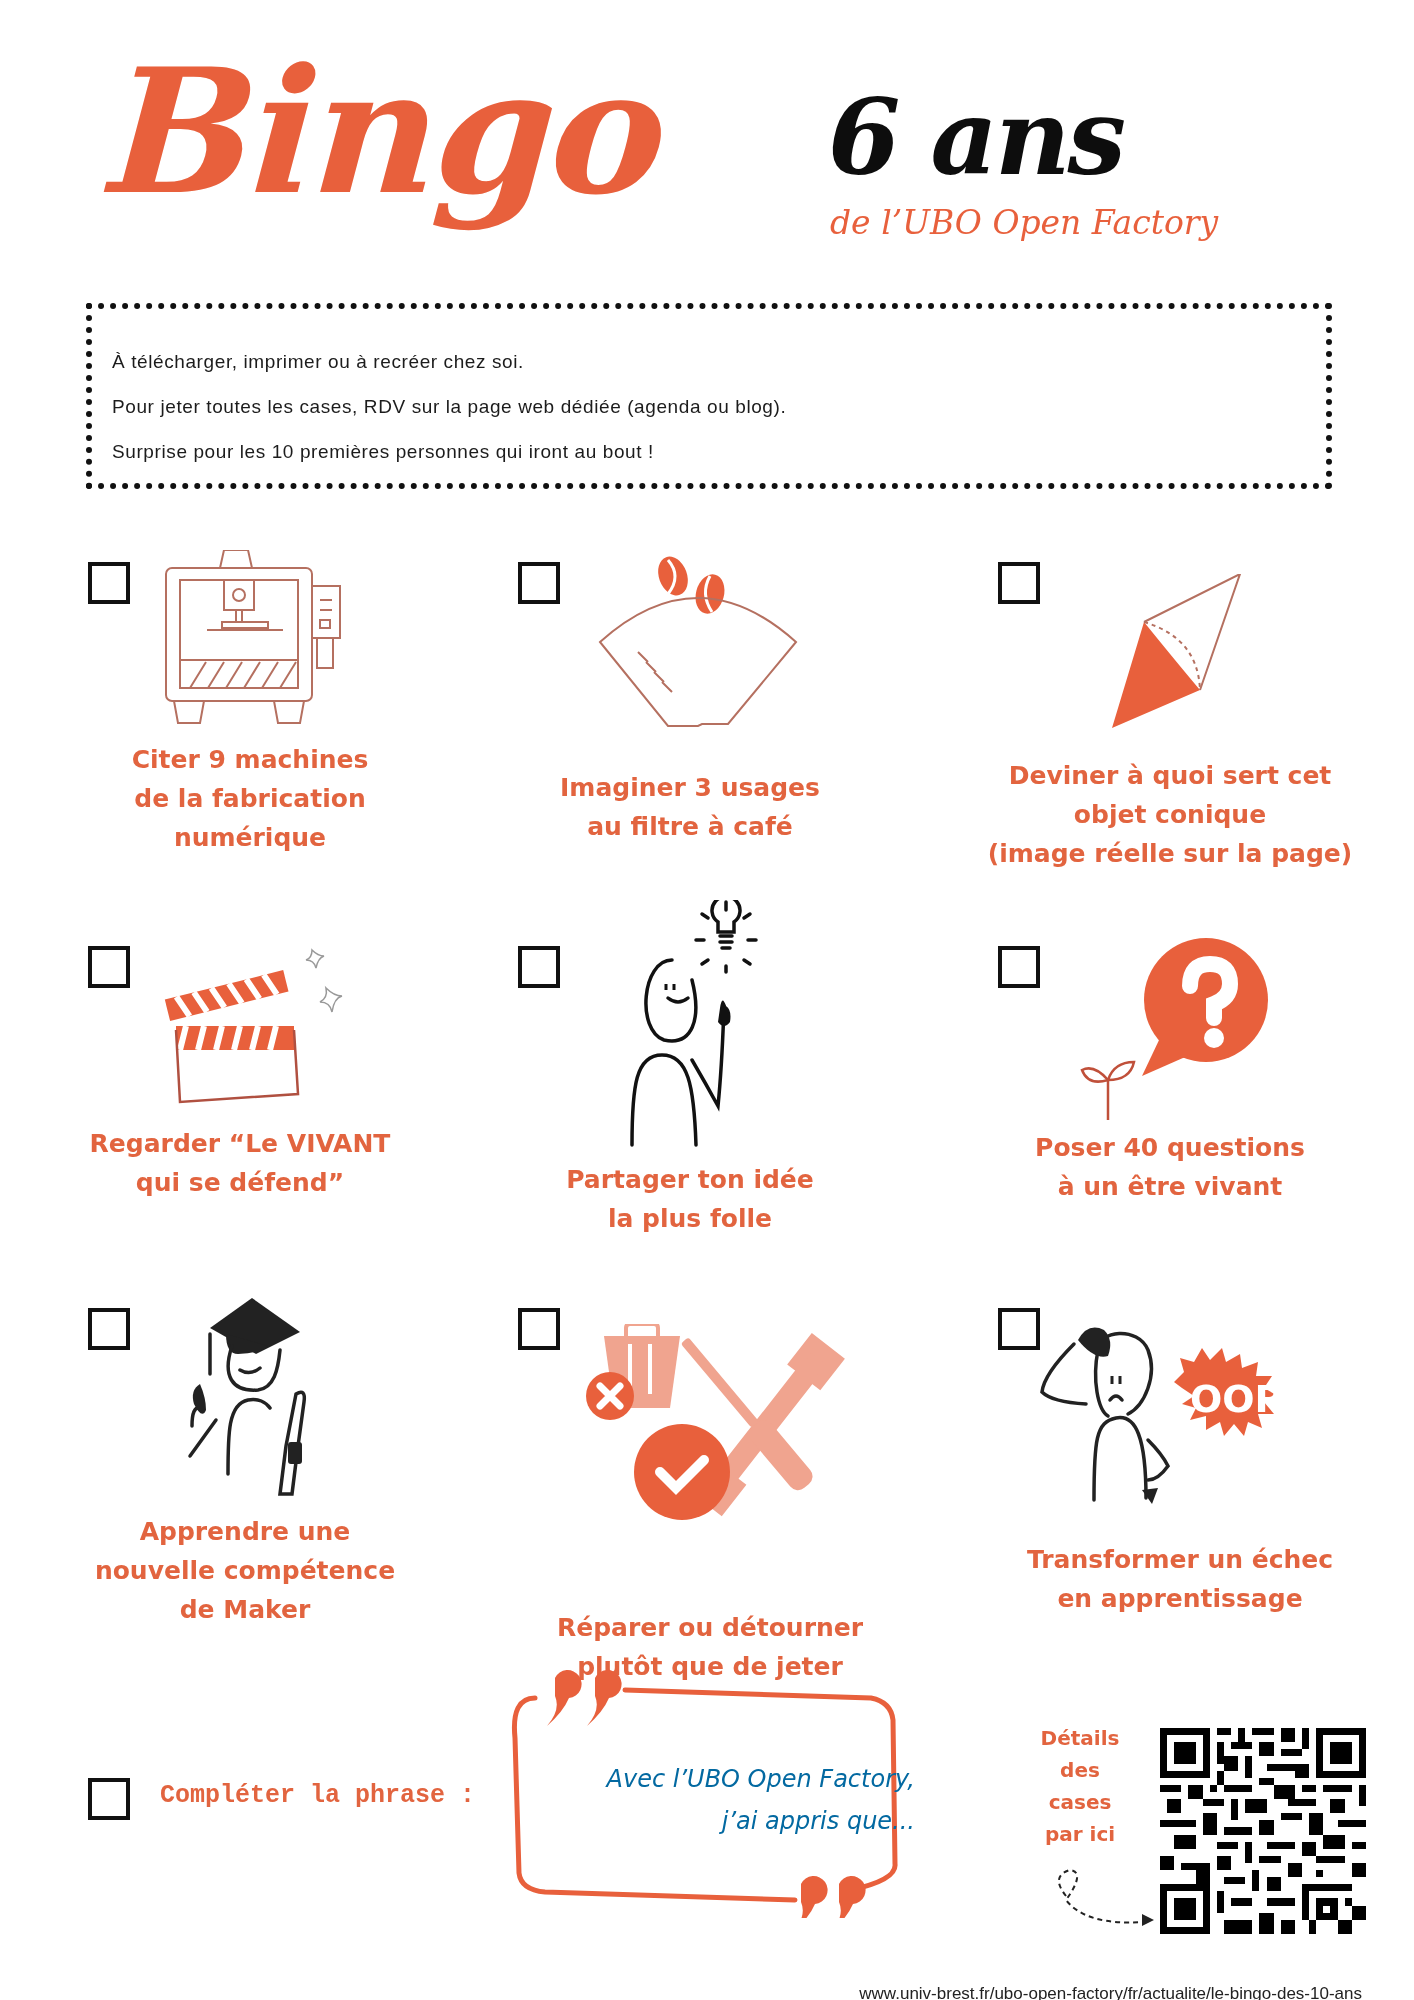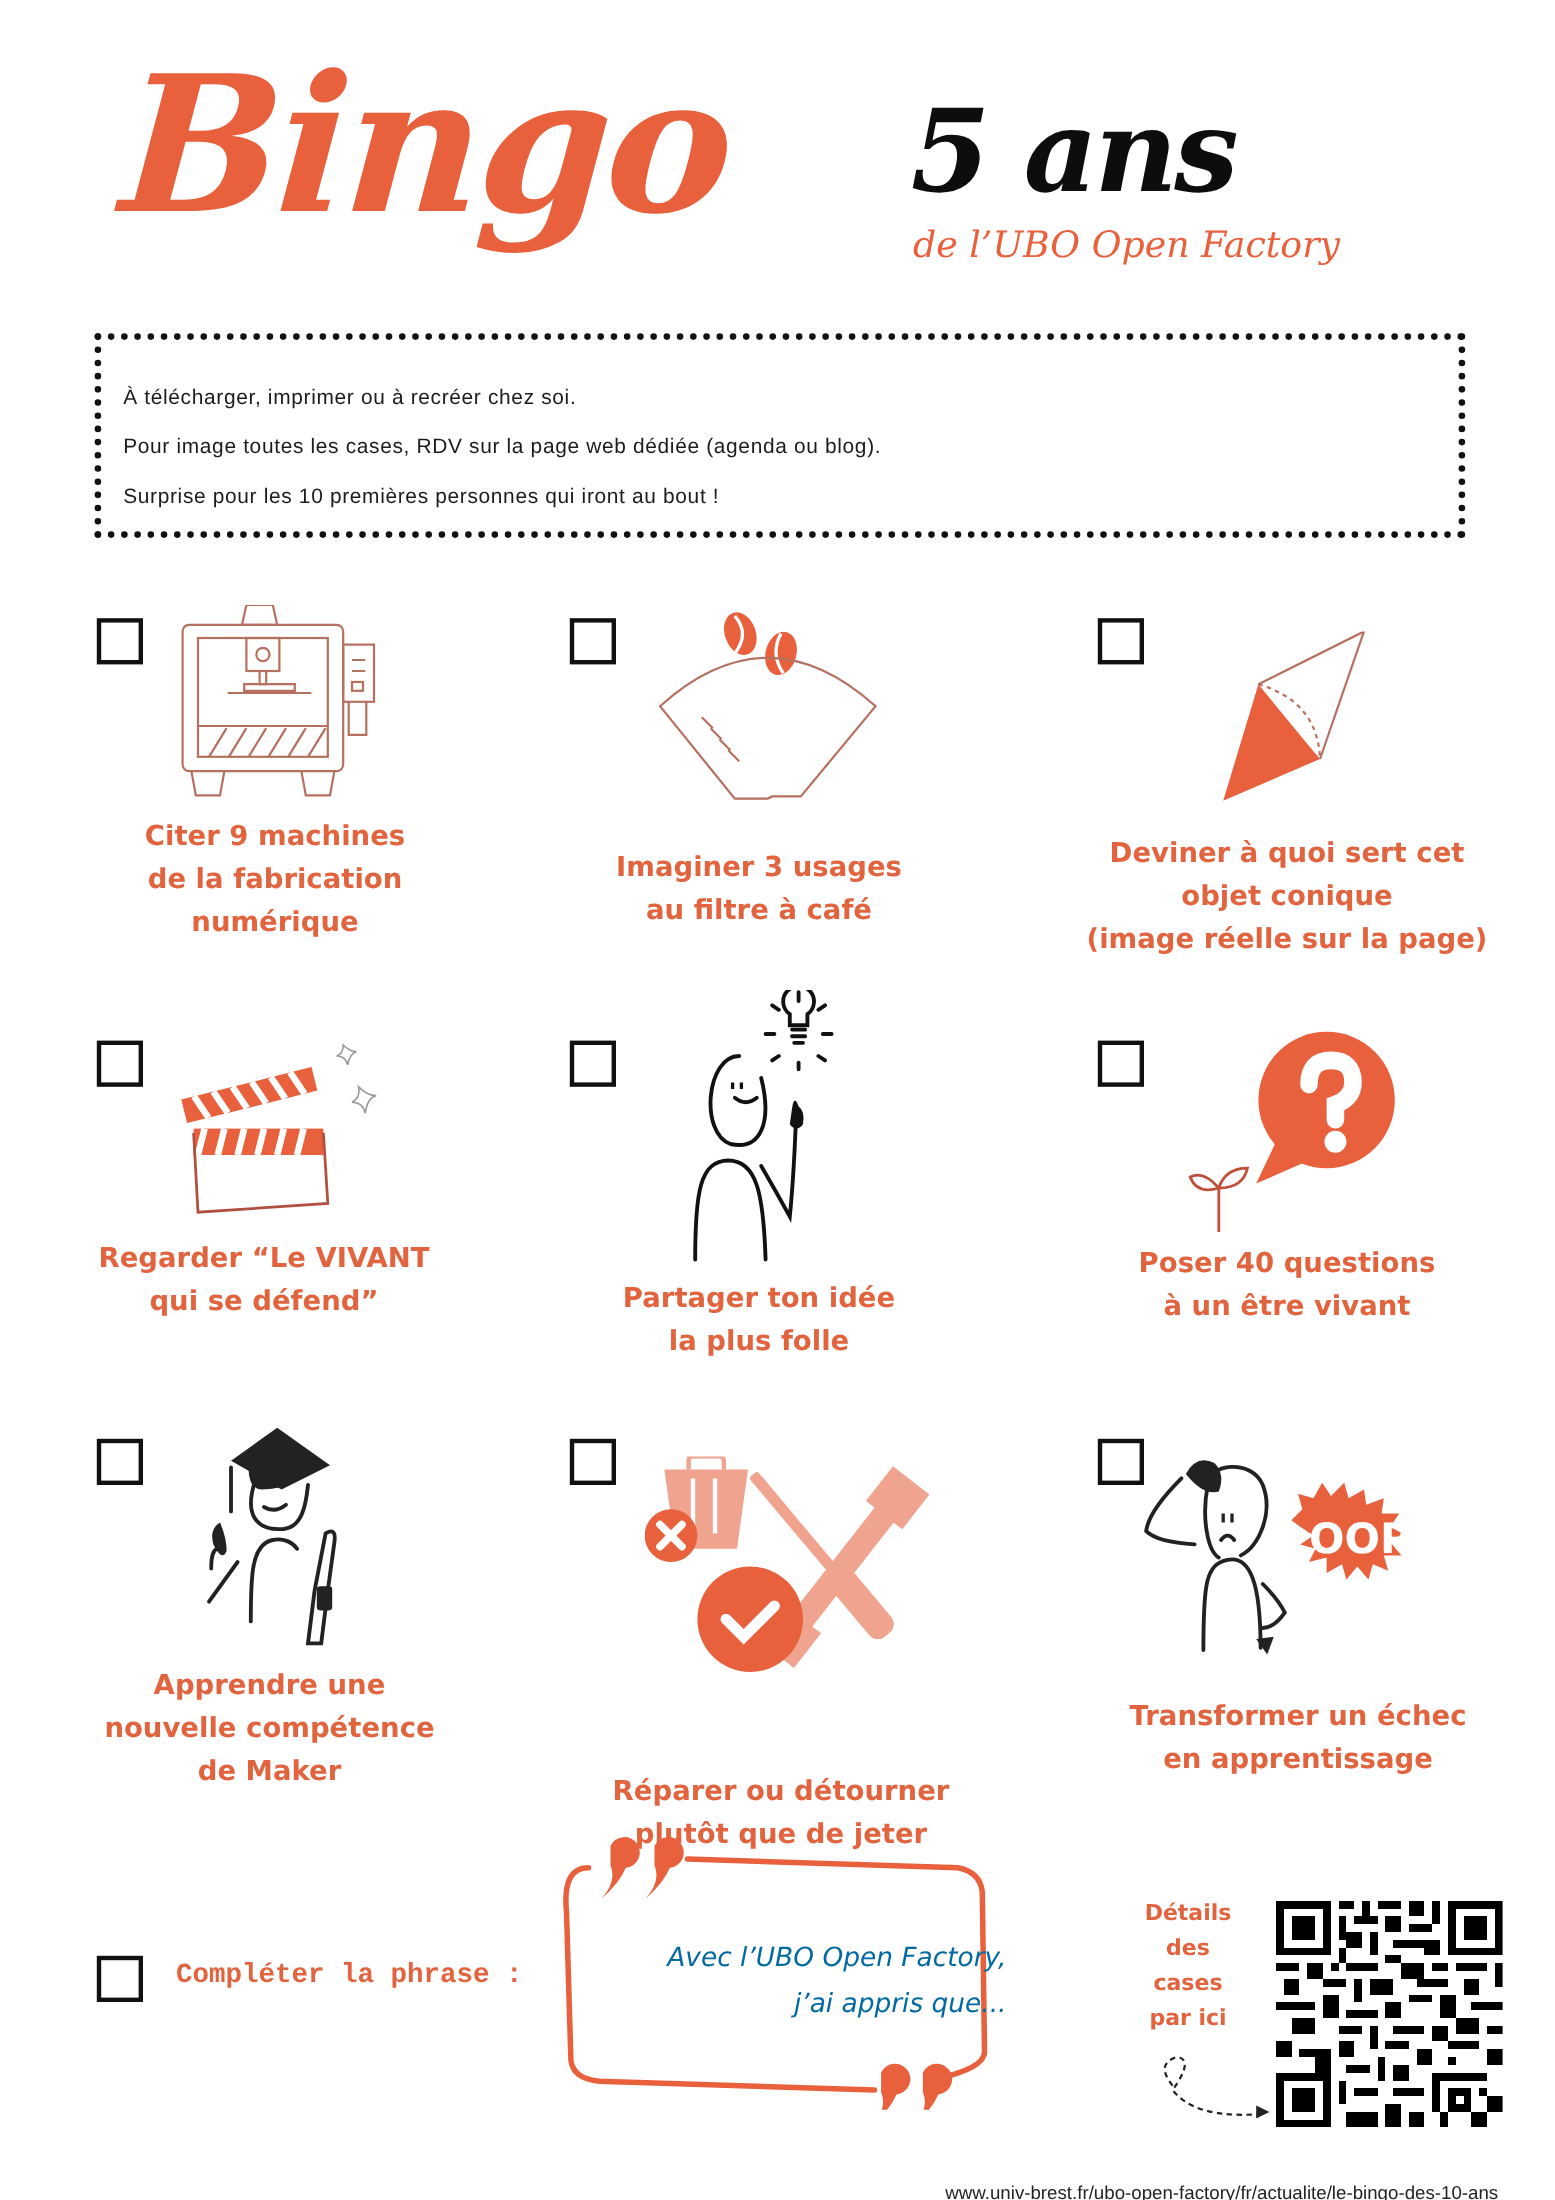--- a/index.html
+++ b/index.html
@@ -62,26 +62,26 @@
   .arrow { position: absolute; left: 1048px; top: 1866px; }
   .footer-url {
     position: absolute; right: 52px; top: 1956px;
     font-family: "Liberation Sans", sans-serif; font-size: 17px; color: #222; margin-top: 28px;
   }
 </style>
 </head>
 <body>
 
 <div class="title-bingo">Bingo</div>
-<div class="title-10ans">5 ans</div>
+<div class="title-10ans">6 ans</div>
 <div class="title-sub">de l’UBO Open Factory</div>
 
 <div class="intro-box">
   <p>À télécharger, imprimer ou à recréer chez soi.</p>
-  <p>Pour image toutes les cases, RDV sur la page web dédiée (agenda ou blog).</p>
+  <p>Pour jeter toutes les cases, RDV sur la page web dédiée (agenda ou blog).</p>
   <p>Surprise pour les 10 premières personnes qui iront au bout !</p>
 </div>
 
 <div class="checkbox" style="left:88px;top:562px;"></div>
 <svg class="illus" style="left:162px;top:550px;" width="180" height="175" viewBox="0 0 180 175">
   <g fill="none" stroke="#b57060" stroke-width="2">
     <path d="M62 0 h24 l4 18 h-32 z"></path>
     <rect x="4" y="18" width="146" height="133" rx="6"></rect>
     <rect x="18" y="30" width="118" height="108"></rect>
     <rect x="62" y="30" width="30" height="30"></rect>

